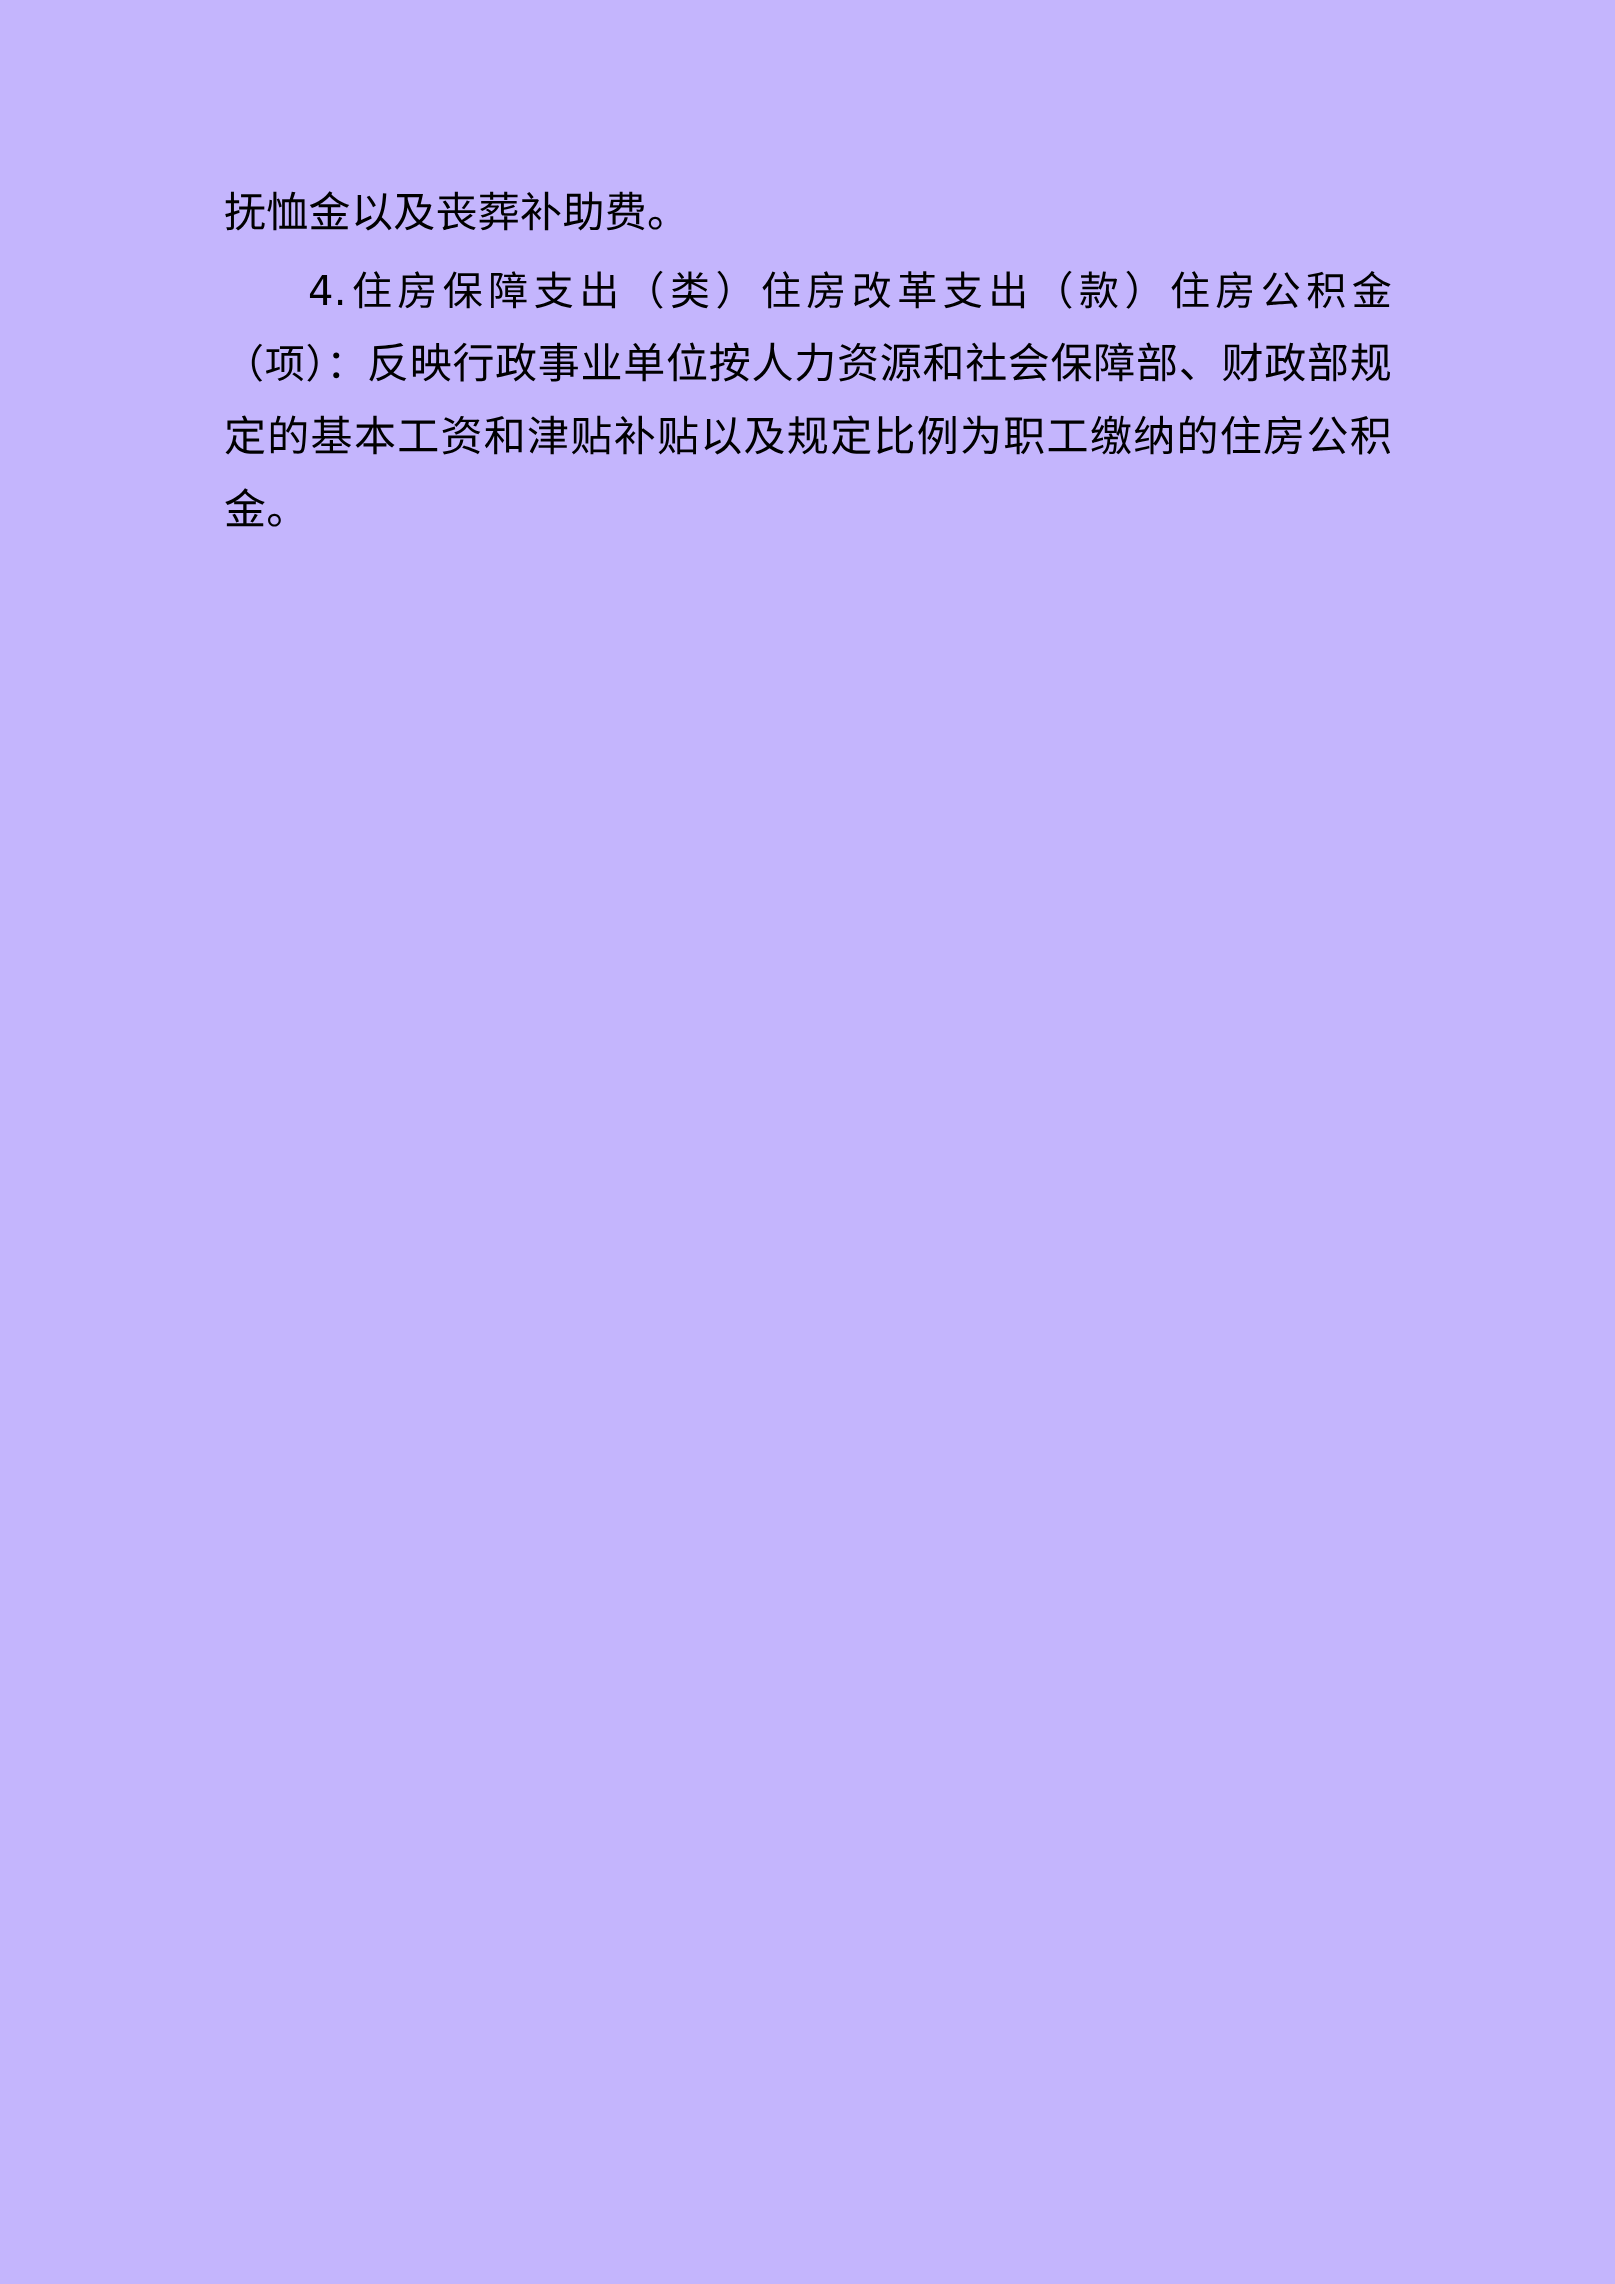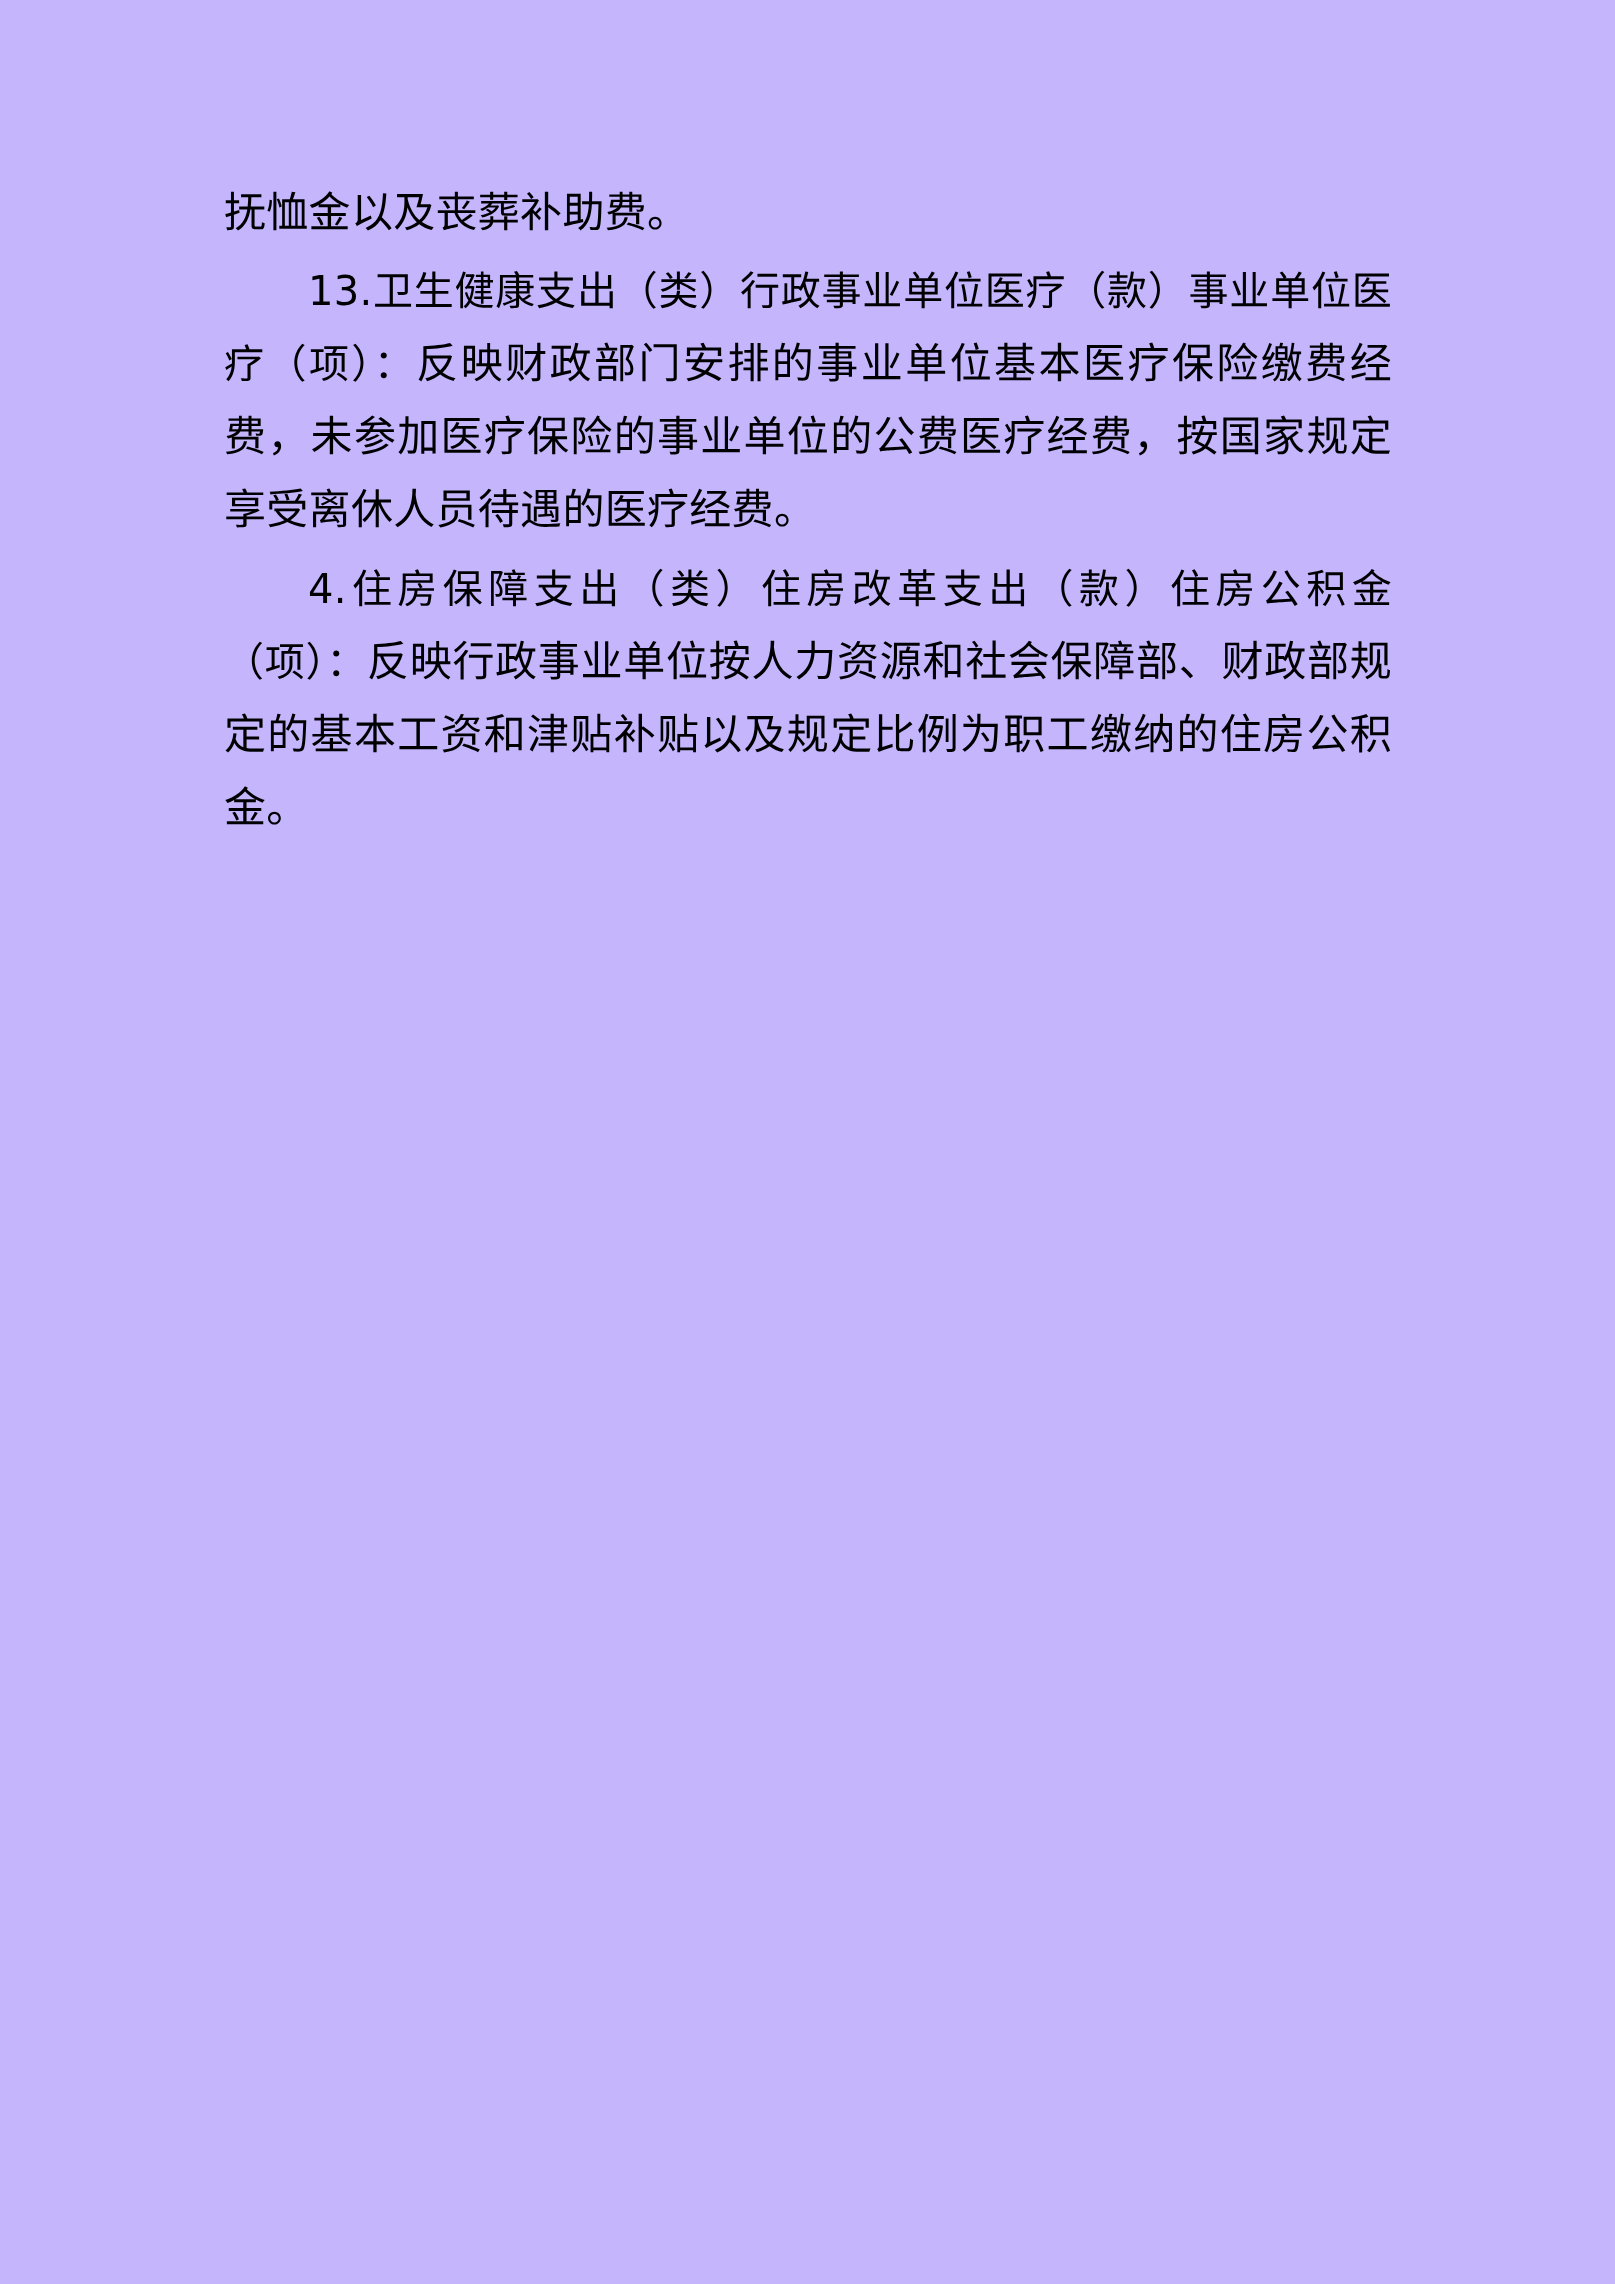--- a/index.html
+++ b/index.html
@@ -49,19 +49,18 @@
   }
 </style>
 </head>
 <body>
 
 <div class="page">
   <div class="doc-body">
 
     <p class="para cont">抚恤金以及丧葬补助费。</p>
 
-    <p class="para indent"><span class="num-label heading-run">13.</span><span class="heading-run">卫生健康支出（类）行政事业单位医疗（款）事业单位医疗（项）：</span><span>反映财政部门安排的事业单位基本医疗保险缴费经费，未参加医疗保险的事业单位的公费医疗经费，按国家规定享受离休人员待遇的医疗经费。</span></p>
 
     <p class="para indent"><span class="num-label heading-run">4.</span><span class="heading-run">住房保障支出（类）住房改革支出（款）住房公积金（项）：</span><span>反映行政事业单位按人力资源和社会保障部、财政部规定的基本工资和津贴补贴以及规定比例为职工缴纳的住房公积金。</span></p>
 
   </div>
 </div>
 
 
 </body></html>

